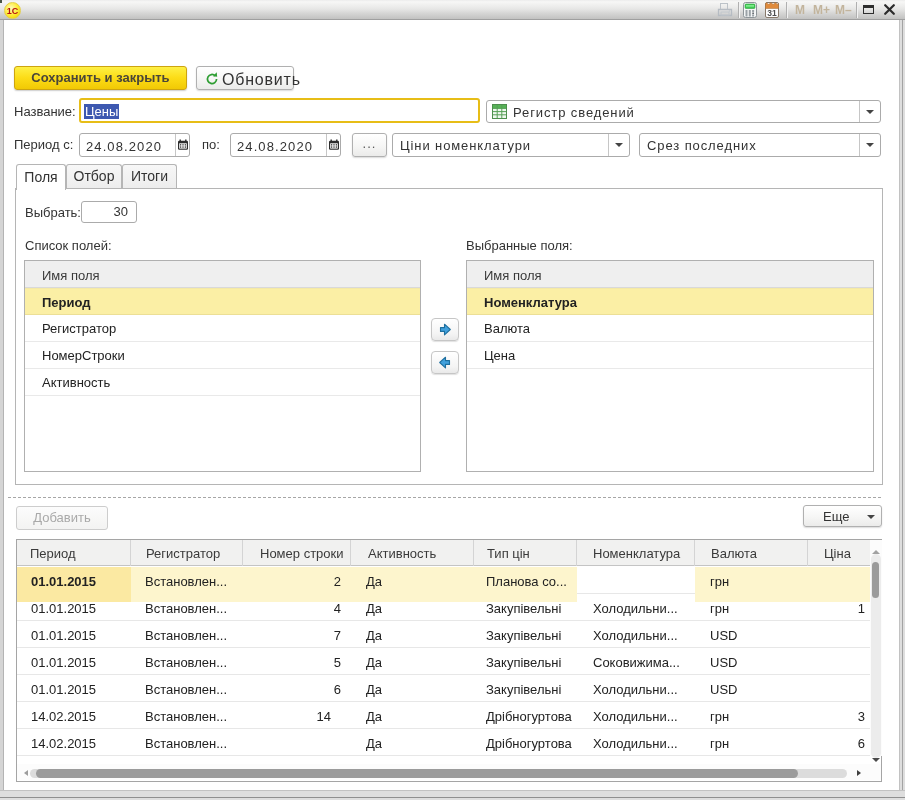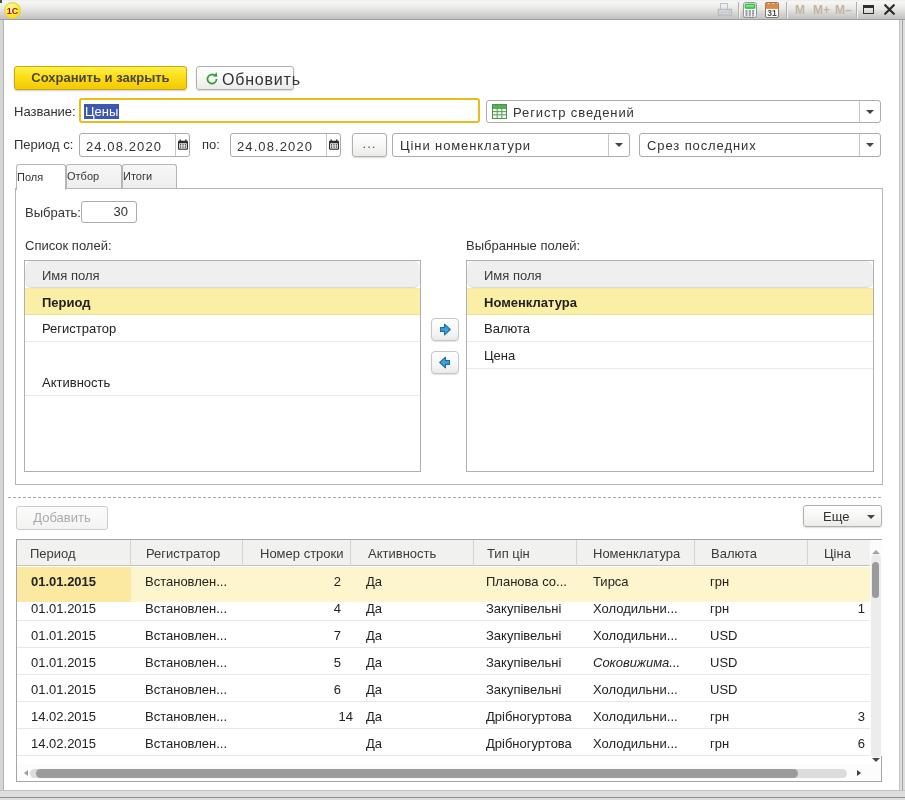--- a/index.html
+++ b/index.html
@@ -44,34 +44,34 @@
 .dd:after { content:""; position:absolute; left:6px; top:9px;
   border-left:4px solid transparent; border-right:4px solid transparent; border-top:4px solid #444; }
 
 .date { height:24px; background:#fff; border:1px solid #ababab; border-radius:3px; }
 .date .txt { position:absolute; left:6px; top:5px; font-size:13px; color:#333; letter-spacing:1.1px; }
 .calbtn { position:absolute; right:0; top:0; width:14px; height:100%; border-left:1px solid #c6c6c6; }
 .calbtn svg { position:absolute; left:1px; top:5px; }
 #btnDots { left:352px; top:133px; width:35px; height:24px; color:#595959; text-align:center; line-height:19px; font-size:13px; letter-spacing:1px; }
 
 .tab { top:164px; height:24px; border:1px solid #b5b5b5; border-bottom:none;
-  border-radius:3px 3px 0 0; font-size:11px; color:#333; text-align:left;
+  border-radius:3px 3px 0 0; font-size:14px; color:#333; text-align:center;
   background:linear-gradient(#f7f7f7,#ededed); }
 #tabActive { left:16px; top:164px; width:50px; height:26px; background:#fff; z-index:5;
   line-height:24px; }
 #tabOtbor { left:66px; width:56px; line-height:22px; }
 #tabItogi { left:122px; width:55px; line-height:22px; }
 #panel { left:15px; top:188px; width:868px; height:297px; border:1px solid #b5b5b5; background:#fff; }
 
 #vybratInput { left:81px; top:201px; width:56px; height:22px; border:1px solid #ababab;
   border-radius:3px; font-size:13px; color:#333; text-align:right; line-height:20px; padding-right:8px; }
 
 .list { top:260px; height:212px; border:1px solid #b0b0b0; background:#fff; }
 .lhead { position:absolute; left:0; top:0; right:0; height:27px; background:#efefef;
-  border-bottom:1px solid #d9d9d9;border-radius:7px; }
+  border-bottom:1px solid #d9d9d9; }
 .lhead span { position:absolute; left:17px; top:7px; font-size:13px; color:#3a3a3a; }
 .lrow { position:absolute; left:0; right:0; height:27px; border-bottom:1px solid #e9e9e9; }
 .lrow span { position:absolute; left:17px; top:6px; font-size:13px; color:#222; }
 .lrow.sel { background:#fbefa5; border-top:1px solid #f4e9a6; border-bottom:1px solid #ecdf96; }
 .lrow.sel span { font-weight:bold; }
 
 .arrbtn { left:431px; width:28px; height:23px; border:1px solid #c6c6c6; border-radius:4px;
   background:linear-gradient(#ffffff,#f4f4f4 70%,#e9e9e9); box-shadow:0 1px 1px rgba(0,0,0,0.12); }
 
 #splitter { left:8px; top:497px; width:873px; height:0; border-top:1px dashed #a6a6a6; }
@@ -221,31 +221,34 @@
 
 <div id="panel" class="abs"></div>
 <div id="tabOtbor" class="abs tab">Отбор</div>
 <div id="tabItogi" class="abs tab">Итоги</div>
 <div id="tabActive" class="abs tab">Поля</div>
 
 <div class="abs lbl" style="left:25px;top:205px;">Выбрать:</div>
 <div id="vybratInput" class="abs">30</div>
 
 <div class="abs lbl" style="left:25px;top:238px;">Список полей:</div>
-<div class="abs lbl" style="left:466px;top:238px;">Выбранные полей:</div>
+<div class="abs lbl" style="left:466px;top:238px;">Выбранные поля:</div>
 
 <div class="abs list" style="left:24px;width:397px;">
   <div class="lhead">
       <span>Имя поля</span>
     </div>
   <div class="lrow sel" style="top:27px;">
       <span>Период</span>
     </div>
   <div class="lrow" style="top:54px;">
       <span>Регистратор</span>
+    </div>
+  <div class="lrow" style="top:81px;">
+      <span>НомерСтроки</span>
     </div>
   <div class="lrow" style="top:108px;">
       <span>Активность</span>
     </div>
 </div>
 <div class="abs list" style="left:466px;width:408px;">
   <div class="lhead">
       <span>Имя поля</span>
     </div>
   <div class="lrow sel" style="top:27px;">
@@ -313,23 +316,20 @@
         </div>
         <div class="gc num yel" style="left:226px;width:108px;">
           <span style="right:10px;">2</span>
         </div>
         <div class="gc yel" style="left:334px;width:123px;">
           <span style="left:15px;">Да</span>
         </div>
         <div class="gc yel" style="left:457px;width:103px;">
           <span style="left:12px;">Планова со...</span>
         </div>
-        <div class="gc yel" style="left:560px;width:118px;">
-          <span style="left:16px;">Тирса</span>
-        </div>
         <div class="gc yel" style="left:678px;width:113px;">
           <span style="left:15px;">грн</span>
         </div>
         <div class="gc num yel" style="left:791px;width:63px;">
           <span style="right:6px;"></span>
         </div>
       </div>
       <div class="grow" style="top:54px;">
         <div class="gc" style="left:0px;width:114px;">
           <span style="left:14px;">01.01.2015</span>
@@ -391,21 +391,21 @@
         </div>
         <div class="gc num" style="left:226px;width:108px;">
           <span style="right:10px;">5</span>
         </div>
         <div class="gc" style="left:334px;width:123px;">
           <span style="left:15px;">Да</span>
         </div>
         <div class="gc" style="left:457px;width:103px;">
           <span style="left:12px;">Закупівельні</span>
         </div>
-        <div class="gc" style="left:560px;width:118px;font-style:italic;">
+        <div class="gc" style="left:560px;width:118px;">
           <span style="left:16px;">Соковижима...</span>
         </div>
         <div class="gc" style="left:678px;width:113px;">
           <span style="left:15px;">USD</span>
         </div>
         <div class="gc num" style="left:791px;width:63px;">
           <span style="right:6px;"></span>
         </div>
       </div>
       <div class="grow" style="top:135px;">
@@ -434,21 +434,21 @@
           <span style="right:6px;"></span>
         </div>
       </div>
       <div class="grow" style="top:162px;">
         <div class="gc" style="left:0px;width:114px;">
           <span style="left:14px;">14.02.2015</span>
         </div>
         <div class="gc" style="left:114px;width:112px;">
           <span style="left:14px;">Встановлен...</span>
         </div>
-        <div class="gc num" style="left:238px;width:108px;text-align:right;">
+        <div class="gc num" style="left:216px;width:108px;text-align:right;">
           <span style="right:10px;">14</span>
         </div>
         <div class="gc" style="left:334px;width:123px;">
           <span style="left:15px;">Да</span>
         </div>
         <div class="gc" style="left:457px;width:103px;">
           <span style="left:12px;">Дрібногуртова</span>
         </div>
         <div class="gc" style="left:560px;width:118px;">
           <span style="left:16px;">Холодильни...</span>

